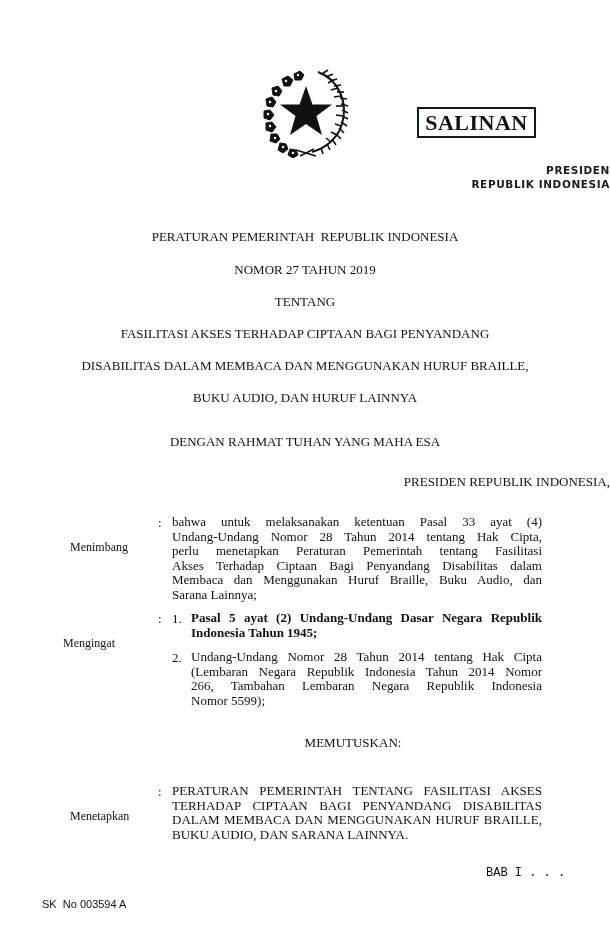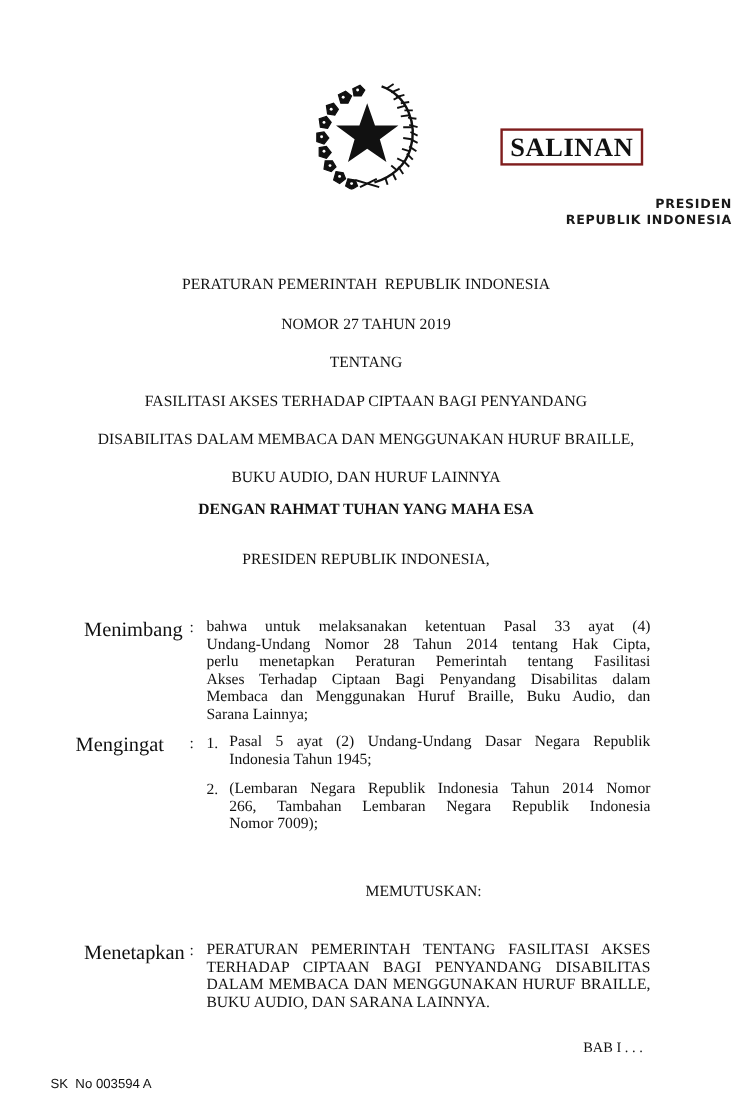--- a/index.html
+++ b/index.html
@@ -27,21 +27,21 @@
       top: 66px;
       width: 98px;
       height: 92px;
     }
     .salinan {
       position: absolute;
       left: 417px;
       top: 107px;
       width: 119px;
       height: 31px;
-      border: 2px solid #7f1d1d;
+      border: 2px solid #0f172a;
       box-sizing: border-box;
       font-family: "Liberation Serif", "DejaVu Serif", serif;
       font-weight: bold;
       font-size: 22px;
       letter-spacing: 0.5px;
       display: flex;
       align-items: center;
       justify-content: center;
       line-height: 1;
     }
@@ -65,21 +65,22 @@
       width: 610px;
       text-align: center;
       font-family: "Liberation Serif", "DejaVu Serif", serif;
       font-size: 13px;
       white-space: pre;
     }
 
     .label {
       position: absolute;
       font-family: "Liberation Serif", "DejaVu Serif", serif;
-      font-size: 17px;
+      font-size: 12px;
+      margin-top: 25px;
     }
     .colon {
       position: absolute;
       font-family: "Liberation Serif", "DejaVu Serif", serif;
       font-size: 13px;
     }
     .para {
       position: absolute;
       font-family: "Liberation Serif", "DejaVu Serif", serif;
       font-size: 13px;
@@ -97,21 +98,21 @@
     }
     .num {
       position: absolute;
       font-family: "Liberation Serif", "DejaVu Serif", serif;
       font-size: 13px;
     }
     .footer-bab {
       position: absolute;
       left: 486px;
       top: 866px;
-      font-family: Liberation Serif, serif;
+      font-family: Liberation Mono, monospace;
       font-size: 12px;
       white-space: pre;
     }
     .footer-sk {
       position: absolute;
       left: 42px;
       top: 898px;
       font-family: "Liberation Sans", "DejaVu Sans", sans-serif;
       font-size: 11px;
       white-space: pre;
@@ -184,48 +185,49 @@
   <div class="presiden-head l1">PRESIDEN</div>
   <div class="presiden-head l2">REPUBLIK  INDONESIA</div>
 
   <div class="center-line" style="top:229px;">PERATURAN PEMERINTAH  REPUBLIK INDONESIA</div>
   <div class="center-line" style="top:262px;">NOMOR 27 TAHUN 2019</div>
   <div class="center-line" style="top:294px;">TENTANG</div>
   <div class="center-line" style="top:326px;">FASILITASI AKSES TERHADAP CIPTAAN BAGI PENYANDANG</div>
   <div class="center-line" style="top:358px;">DISABILITAS DALAM MEMBACA DAN MENGGUNAKAN HURUF BRAILLE,</div>
   <div class="center-line" style="top:390px;">BUKU AUDIO, DAN HURUF LAINNYA</div>
 
-  <div class="center-line" style="top:416px;font-weight:bold;">DENGAN RAHMAT TUHAN YANG MAHA ESA</div>
-  <div class="center-line" style="top:458px;">PRESIDEN REPUBLIK INDONESIA,</div>
+  <div class="center-line" style="top:434px;">DENGAN RAHMAT TUHAN YANG MAHA ESA</div>
+  <div class="center-line" style="top:474px;text-align:right;">PRESIDEN REPUBLIK INDONESIA,</div>
 
   <div class="label" style="left:70px; top:515px;">Menimbang</div>
   <div class="colon" style="left:158px; top:515px;">:</div>
   <div class="para" style="left:172px; top:515px; width:370px;">
     <span class="ln">bahwa untuk melaksanakan ketentuan Pasal 33 ayat (4)</span>
     <span class="ln">Undang-Undang Nomor 28 Tahun 2014 tentang Hak Cipta,</span>
     <span class="ln">perlu menetapkan Peraturan Pemerintah tentang Fasilitasi</span>
     <span class="ln">Akses Terhadap Ciptaan Bagi Penyandang Disabilitas dalam</span>
     <span class="ln">Membaca dan Menggunakan Huruf Braille, Buku Audio, dan</span>
     <span class="ln last">Sarana Lainnya;</span>
   </div>
 
   <div class="label" style="left:63px; top:611px;">Mengingat</div>
   <div class="colon" style="left:158px; top:611px;">:</div>
 
   <div class="num" style="left:172px; top:611px;">1.</div>
-  <div class="para" style="left:191px; top:611px; width:351px;">
+  <div class="para" style="left:191px; top:611px; width:351px;font-weight:bold;">
     <span class="ln">Pasal 5 ayat (2) Undang-Undang Dasar Negara Republik</span>
     <span class="ln last">Indonesia Tahun 1945;</span>
   </div>
 
   <div class="num" style="left:172px; top:650px;">2.</div>
   <div class="para" style="left:191px; top:650px; width:351px;">
+    <span class="ln">Undang-Undang Nomor 28 Tahun 2014 tentang Hak Cipta</span>
     <span class="ln">(Lembaran Negara Republik Indonesia Tahun 2014 Nomor</span>
     <span class="ln">266, Tambahan Lembaran Negara Republik Indonesia</span>
-    <span class="ln last">Nomor 7009);</span>
+    <span class="ln last">Nomor 5599);</span>
   </div>
 
   <div class="center-line" style="top:735px; left:48px;">MEMUTUSKAN:</div>
 
   <div class="label" style="left:70px; top:784px;">Menetapkan</div>
   <div class="colon" style="left:158px; top:784px;">:</div>
   <div class="para" style="left:172px; top:784px; width:370px;">
     <span class="ln">PERATURAN PEMERINTAH TENTANG FASILITASI AKSES</span>
     <span class="ln">TERHADAP CIPTAAN BAGI PENYANDANG DISABILITAS</span>
     <span class="ln">DALAM MEMBACA DAN MENGGUNAKAN HURUF BRAILLE,</span>

